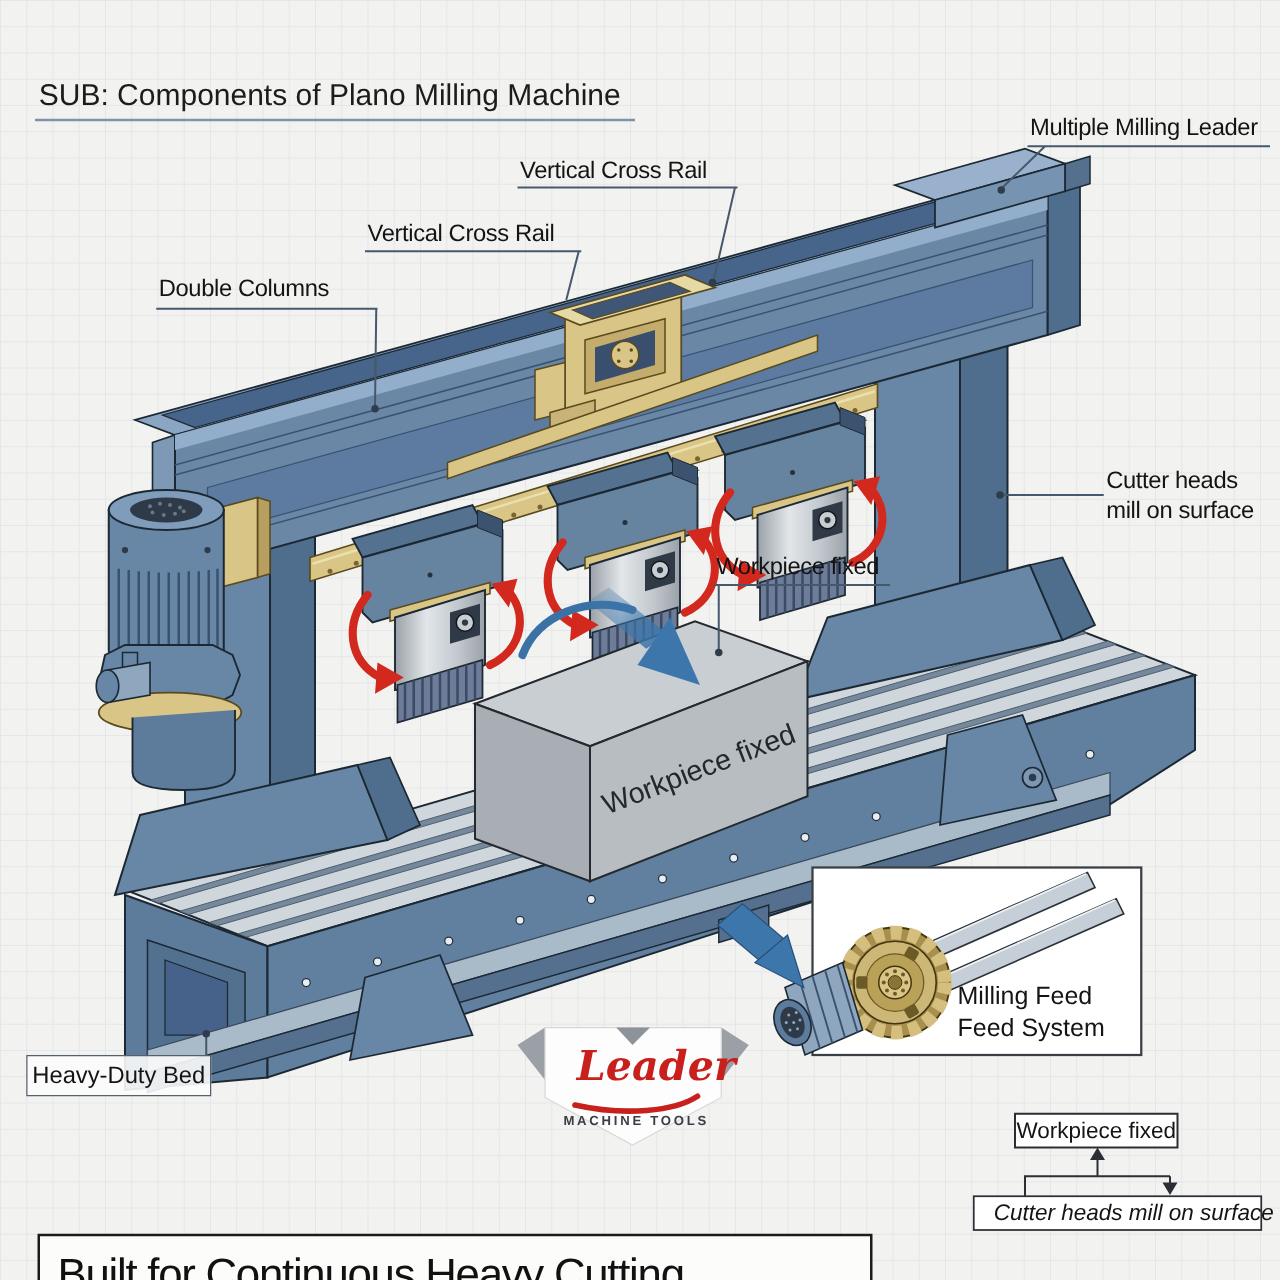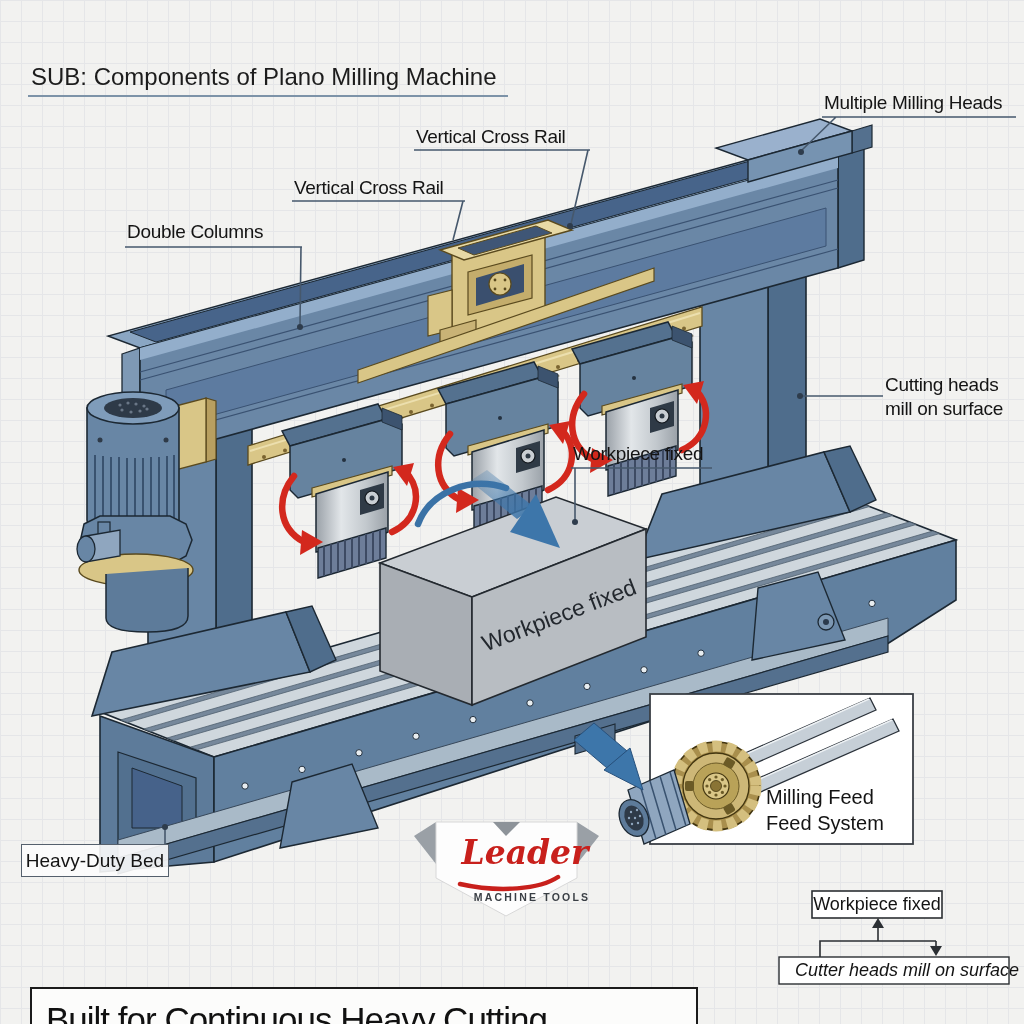--- a/index.html
+++ b/index.html
@@ -23,21 +23,21 @@
     color:#111;padding-left:14px;}
   .wp-text{left:468px;top:578px;width:182px;height:74px;transform:rotate(-21deg);
     display:flex;align-items:center;justify-content:center;font-size:23px;color:#23282e;}
   .inset-lbl{left:766px;top:784px;font-size:20px;line-height:26px;color:#141414;}
   .fc{position:absolute;z-index:3;display:flex;align-items:center;justify-content:center;
     font-size:18px;color:#141414;}
   .fc1{left:812px;top:891px;width:130px;height:27px;}
   .fc2{left:779px;top:957px;width:256px;height:27px;font-style:italic;}
   .brand{left:437px;top:833px;width:140px;text-align:center;font-family:"DejaVu Serif",serif;
     font-weight:bold;font-style:italic;font-size:33px;color:#c8201c;margin-left:18px;}
-  .brand-tag{left:462px;top:891px;width:140px;text-align:center;font-size:10.5px;
+  .brand-tag{left:439px;top:891px;width:140px;text-align:center;font-size:10.5px;
     letter-spacing:2.2px;color:#3a3f45;font-weight:bold;}
 </style>
 </head>
 <body>
 
 <div id="stage">
 
 <svg id="art" width="1024" height="1024" viewBox="0 0 1024 1024">
   <defs>
     <linearGradient id="cylGrad" x1="0" y1="0" x2="1" y2="0">
@@ -306,24 +306,24 @@
     <circle cx="800" cy="396" r="3"></circle>
         <circle cx="575" cy="522" r="3"></circle>
         <circle cx="165" cy="827" r="3"></circle>
   </g>
 </svg>
 
 <div class="txt subtitle">SUB: Components of Plano Milling Machine</div>
 
 <div class="txt lbl" style="left:416px;top:126px;">Vertical Cross Rail</div>
 <div class="txt lbl" style="left:294px;top:177px;">Vertical Cross Rail</div>
-<div class="txt lbl" style="left:824px;top:92px;">Multiple Milling Heads</div>
+<div class="txt lbl" style="left:824px;top:92px;">Multiple Milling Leader</div>
 <div class="txt lbl" style="left:127px;top:221px;">Double Columns</div>
 <div class="txt lbl2" style="left:885px;top:373px;">
-  <div>Cutting heads</div>
+  <div>Cutter heads</div>
   <div>mill on surface</div>
 </div>
 <div class="txt lbl" style="left:573px;top:443px;">Workpiece fixed</div>
 <div class="txt hdb-box">Heavy-Duty Bed</div>
 
 <div class="txt wp-text">Workpiece fixed</div>
 
 <div class="txt inset-lbl">
   <div>Milling Feed</div>
   <div>Feed System</div>

